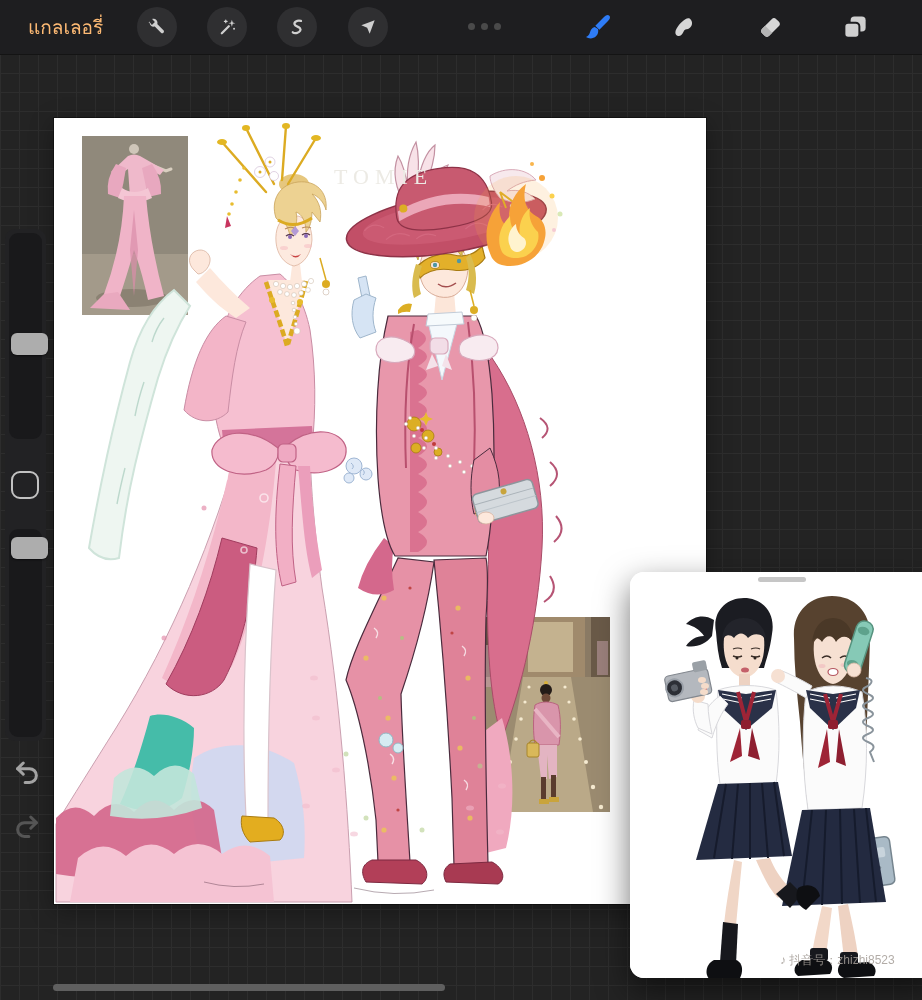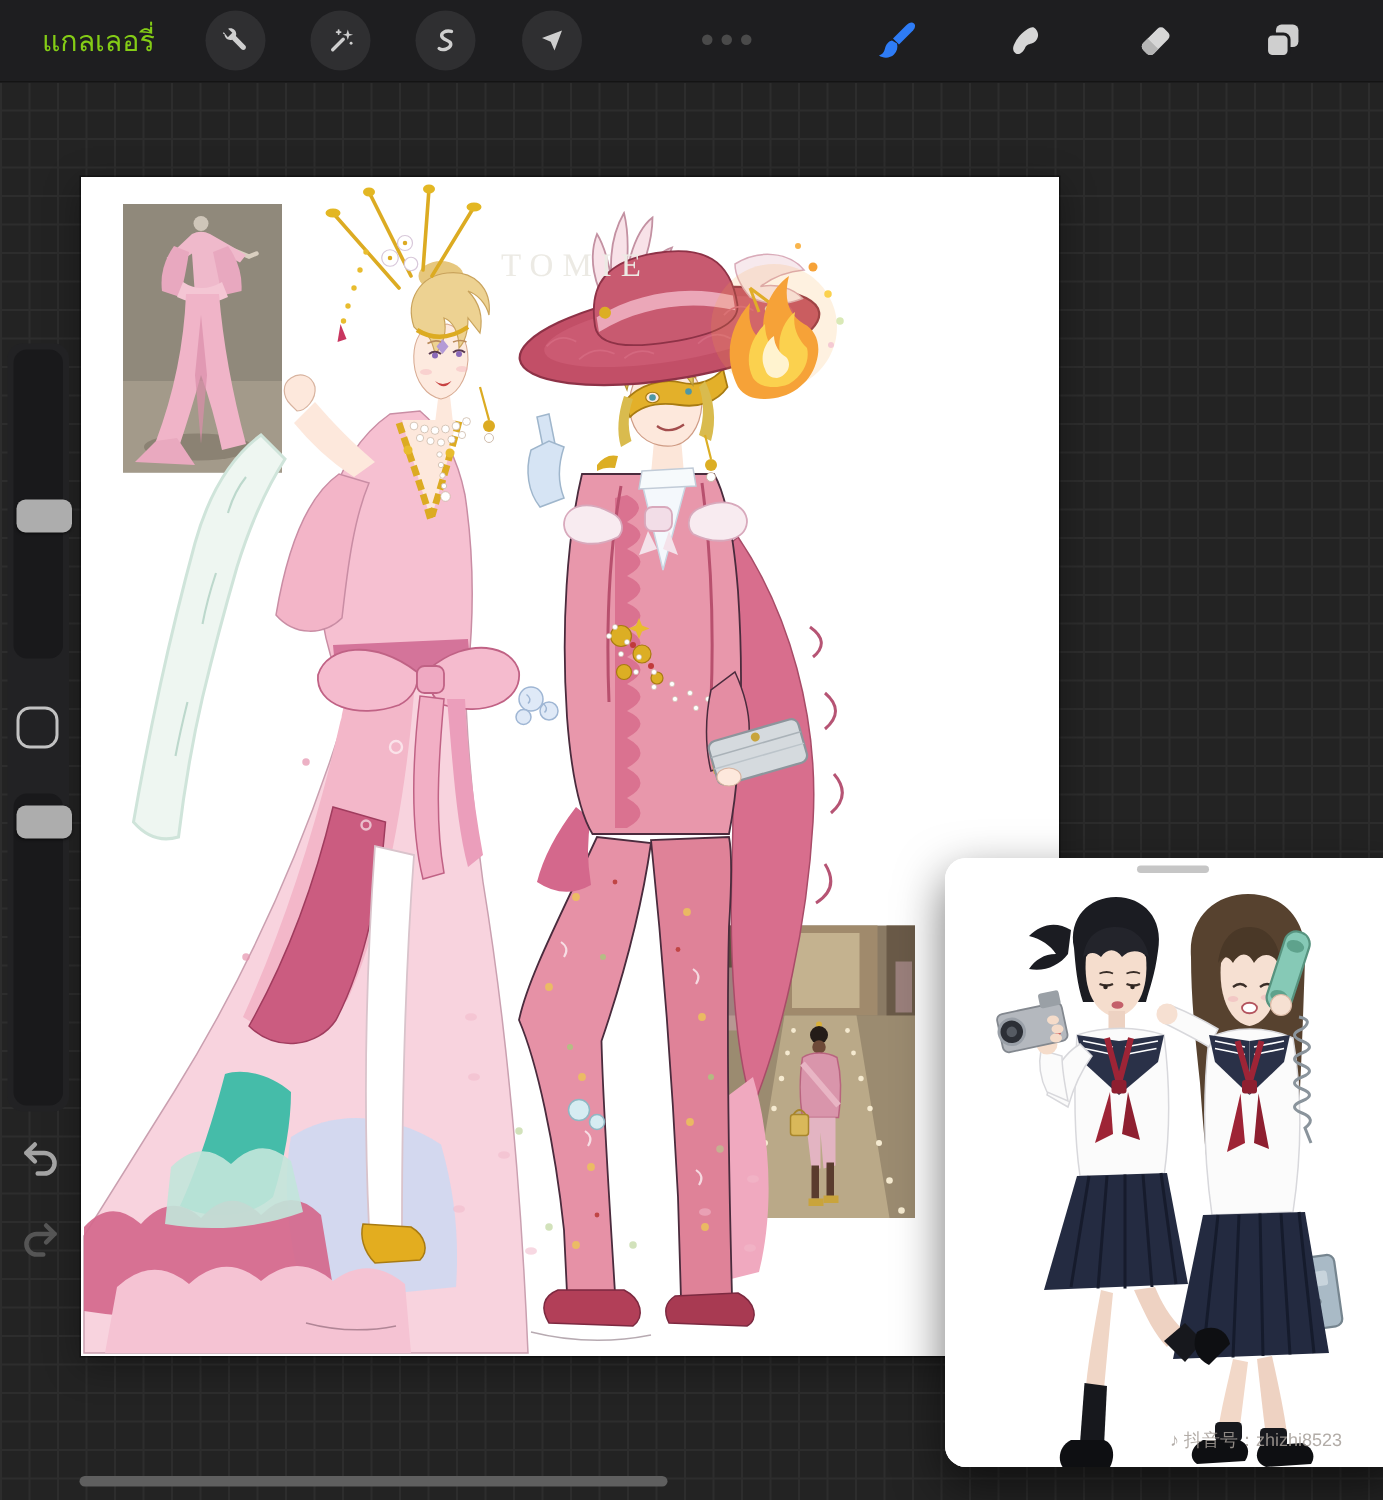--- a/index.html
+++ b/index.html
@@ -1,19 +1,19 @@
 <!DOCTYPE html>
 <html style="--accent: #2e7cf6;"><head>
 <meta charset="utf-8">
 <style>
   html,body{margin:0;padding:0;background:#111;}
   .screen{position:relative;width:922px;height:1000px;overflow:hidden;background:#232323;font-family:"Liberation Sans",sans-serif;}
   
   .toolbar{position:absolute;left:0;top:0;width:922px;height:54px;background:#1e1e20;border-bottom:1px solid #141414;z-index:40;}
-  .gallery-btn{position:absolute;left:28px;top:0;height:54px;display:flex;align-items:center;color:#84cc16;font-size:19px;cursor:default;}
+  .gallery-btn{position:absolute;left:28px;top:0;height:54px;display:flex;align-items:center;color:#fdba74;font-size:19px;cursor:default;}
   .tool-circle{position:absolute;top:7px;width:40px;height:40px;border-radius:50%;background:#2f2f31;display:flex;align-items:center;justify-content:center;}
   .plain-tool{position:absolute;top:11px;width:32px;height:32px;display:flex;align-items:center;justify-content:center;}
   .dots{position:absolute;left:468px;top:23px;display:flex;gap:6px;}
   .dots i{width:7px;height:7px;border-radius:50%;background:#4a4a4a;}
   
   .workspace{position:absolute;left:0;top:54px;width:922px;height:946px;
     background-color:#232323;
     background-image:linear-gradient(#2d2d2d 1px,transparent 1px),linear-gradient(90deg,#2d2d2d 1px,transparent 1px);
     background-size:19px 19px;}
   .canvas{position:absolute;left:54px;top:64px;width:652px;height:786px;background:#fff;box-shadow:0 0 0 1px rgba(0,0,0,.4),0 6px 22px rgba(0,0,0,.35);}

